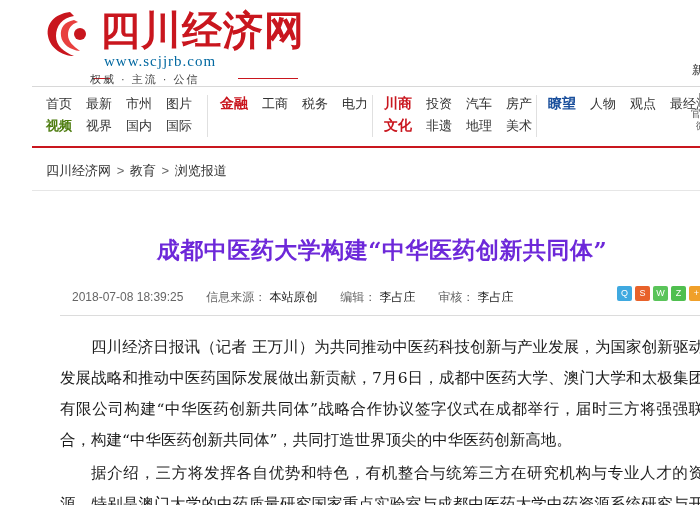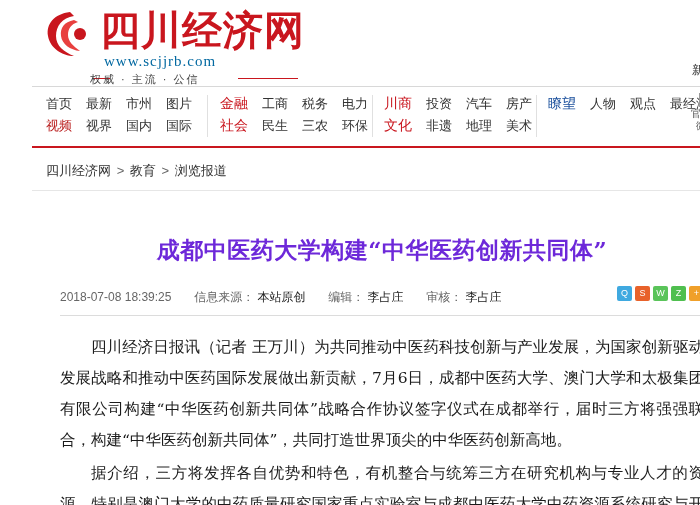--- a/index.html
+++ b/index.html
@@ -104,34 +104,34 @@
   .nav-col {
     position: absolute;
     top: 8px;
   }
   .nav-row {
     display: flex;
     height: 22px;
   }
   .nav-cat {
     font-size: 14px;
-    font-weight: normal;
+    font-weight: bold;
     color: #c9161e;
     width: 42px;
     white-space: nowrap;
   }
   .nav-cat.blue { color: #1a4f9c; }
   .nav-link {
     font-size: 13px;
     color: #333;
     margin-right: 14px;
     white-space: nowrap;
     cursor: pointer;
   }
-  .nav-link.accent { color: #b91c1c; }
+  .nav-link.accent { color: #4d7c0f; font-weight: bold; }
   .nav-sep {
     position: absolute;
     top: 8px;
     width: 1px;
     height: 42px;
     background: #e0e0e0;
   }
   .nav-qr {
     position: absolute;
     right: 4px;
@@ -176,21 +176,21 @@
     position: relative;
     margin: 22px 0 0 0;
     padding-bottom: 7px;
     border-bottom: 1px solid #dcdcdc;
     font-size: 12px;
     color: #666;
     height: 20px;
   }
   .meta-left {
     position: absolute;
-    left: 0;
+    left: 12px;
     top: 1px;
     white-space: nowrap;
   }
   .meta-left .dark { color: #222; }
   .meta-left .gap { display: inline-block; width: 16px; }
   .share {
     position: absolute;
     right: 0;
     top: -2px;
     display: flex;
@@ -266,26 +266,20 @@
 
       <div class="nav-sep" style="left:175px;"></div>
 
       <div class="nav-col" style="left:188px;">
         <div class="nav-row">
           <span class="nav-cat">金融</span>
           <span class="nav-link">工商</span>
           <span class="nav-link">税务</span>
           <span class="nav-link">电力</span>
         </div>
-        <div class="nav-row">
-          <span class="nav-cat">社会</span>
-          <span class="nav-link">民生</span>
-          <span class="nav-link">三农</span>
-          <span class="nav-link">环保</span>
-        </div>
       </div>
 
       <div class="nav-sep" style="left:340px;"></div>
 
       <div class="nav-col" style="left:352px;">
         <div class="nav-row">
           <span class="nav-cat">川商</span>
           <span class="nav-link">投资</span>
           <span class="nav-link">汽车</span>
           <span class="nav-link">房产</span>

